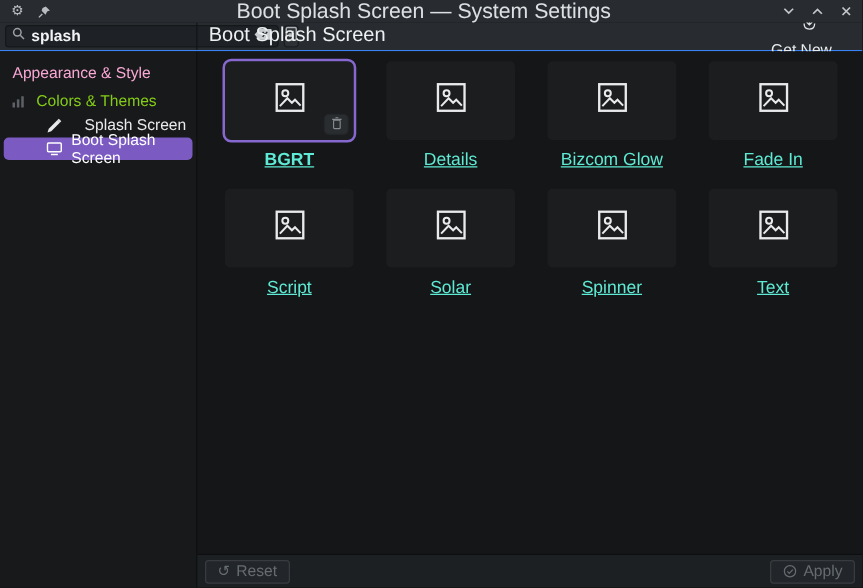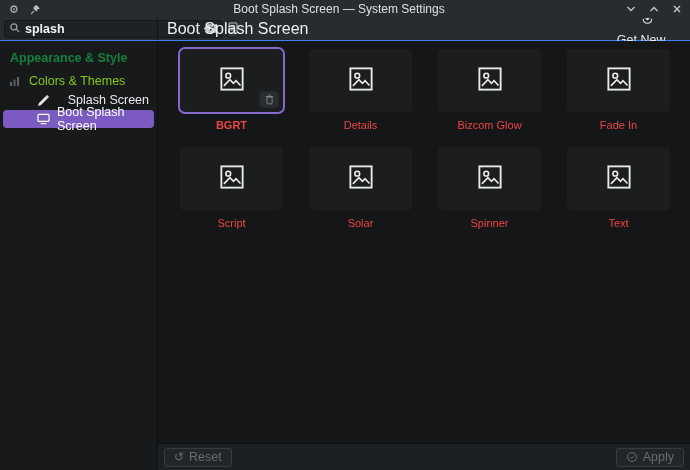--- a/index.html
+++ b/index.html
@@ -13,21 +13,21 @@
 
   
   .titlebar {
     height:18px; background:#282c30; flex:0 0 auto;
     display:flex; align-items:center; position:relative; padding:0 8px;
   }
   .tb-left { display:flex; align-items:center; gap:9px; }
   .tb-icon { width:12px; height:12px; display:flex; align-items:center; justify-content:center; color:#b9bdc1; font-size:11px; line-height:1; }
   .tb-title {
     position:absolute; left:0; right:12px; text-align:center;
-    font-size:12px; color:#dde0e3; pointer-events:none;
+    font-size:17px; color:#dde0e3; pointer-events:none;
   }
   .tb-controls { margin-left:auto; display:flex; align-items:center; gap:12px; z-index:2; }
   .tb-ctl { width:11px; height:11px; display:flex; align-items:center; justify-content:center; }
 
   
   .topband {
     height:23px; flex:0 0 auto; background:#282c30;
     display:flex; align-items:stretch; border-bottom:1px solid #3b82f6;
   }
   .band-sidebar { width:157px; flex:0 0 auto; display:flex; align-items:center; padding:0 4px; gap:4px; }
@@ -50,21 +50,21 @@
     margin-left:auto; display:flex; align-items:center; gap:5px;
     font-size:12.5px; color:#e8eaec; padding:2px 4px; border-radius:3px;flex-direction:column;
   }
 
   
   .main { flex:1; display:flex; min-height:0; }
   .sidebar { width:157px; flex:0 0 auto; background:#17191b; padding-top:6px; }
   .vdiv { width:1px; background:#0e0f10; }
   .content { flex:1; display:flex; flex-direction:column; background:#151617; min-width:0; }
 
-  .sb-header { font-size:12.5px; font-weight:bold; color:#15803d; padding:4px 10px 6px; }
+  .sb-header { font-size:12.5px; font-weight:normal; color:#f9a8d4; padding:4px 10px 6px; }
   .sb-item {
     height:18px; display:flex; align-items:center; gap:7px;
     margin:1px 3px; padding:0 5px; border-radius:4px; font-size:12.5px; color:#e8eaec;
   }
   .sb-item .sb-icon { width:14px; height:14px; flex:0 0 auto; display:flex; align-items:center; justify-content:center; }
   .sb-item.disabled { color:#84cc16; }
   .sb-item.child { padding-left:33px;justify-content:space-between; }
   .sb-item.selected { background:#7b5ac1; color:#ffffff; }
 
   
@@ -72,21 +72,21 @@
   .grid {
     display:grid; grid-template-columns:repeat(4,103px);
     column-gap:26px; row-gap:16px;
   }
   .cell { display:flex; flex-direction:column; align-items:center; }
   .tile {
     width:103px; height:63px; background:#1b1d1f; border-radius:4px;
     position:relative; display:flex; align-items:center; justify-content:center;
   }
   .tile.selected { outline:2px solid #8668cf; outline-offset:0px; border-radius:5px; }
-  .tile-label { margin-top:7px; font-size:11px; color:#ef4444; }
+  .tile-label { margin-top:7px; font-size:14px; color:#5eead4;text-decoration:underline; }
   .tile-label.selected { font-weight:bold; }
   .trash-btn {
     position:absolute; right:4px; bottom:4px; width:20px; height:17px;
     background:#2a2d30; border:1px solid #232628; border-radius:4px;
     display:flex; align-items:center; justify-content:center;
   }
 
   
   .footer {
     height:27px; flex:0 0 auto; background:#1d2023; border-top:1px solid #0d0e10;

